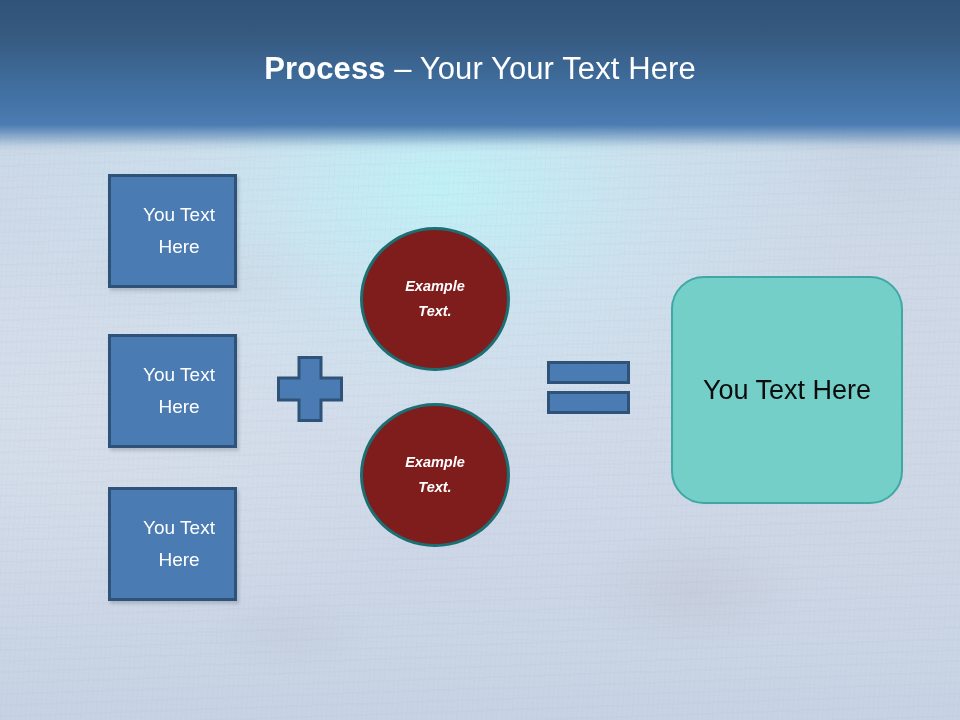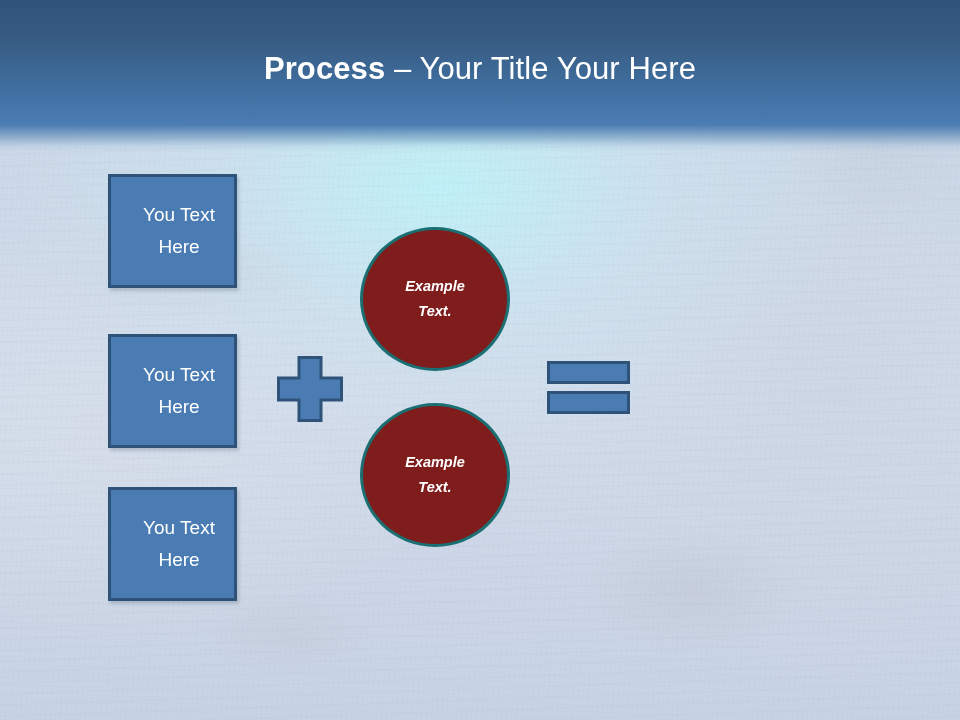--- a/index.html
+++ b/index.html
@@ -188,21 +188,21 @@
 
 <div id="slide">
 
   <div class="bg-base"></div>
   <div class="bg-grain"></div>
   <div class="bg-smudge"></div>
 
   <div class="header-band"></div>
 
   <div class="slide-title">
-    <span class="strong">Process</span><span class="light"> – </span><span class="light">Your Title Your Here</span>
+    <span class="strong">Process</span><span class="light"> – </span><span class="light">Your Your Text Here</span>
   </div>
 
   <div class="blue-box" id="box1">
     <div class="bx-label">
       <span>You Text</span><br>
       <span>Here</span>
     </div>
   </div>
 
   <div class="blue-box" id="box2">
@@ -237,14 +237,17 @@
       <span>Example</span><br>
       <span>Text.</span>
     </div>
   </div>
 
   <div class="equals-sign">
     <div class="eq-bar" id="eq-bar-top"></div>
     <div class="eq-bar" id="eq-bar-bottom"></div>
   </div>
 
+  <div class="result-box">
+    <div class="rb-label">You Text Here</div>
+  </div>
 
 </div>
 
 </body></html>

